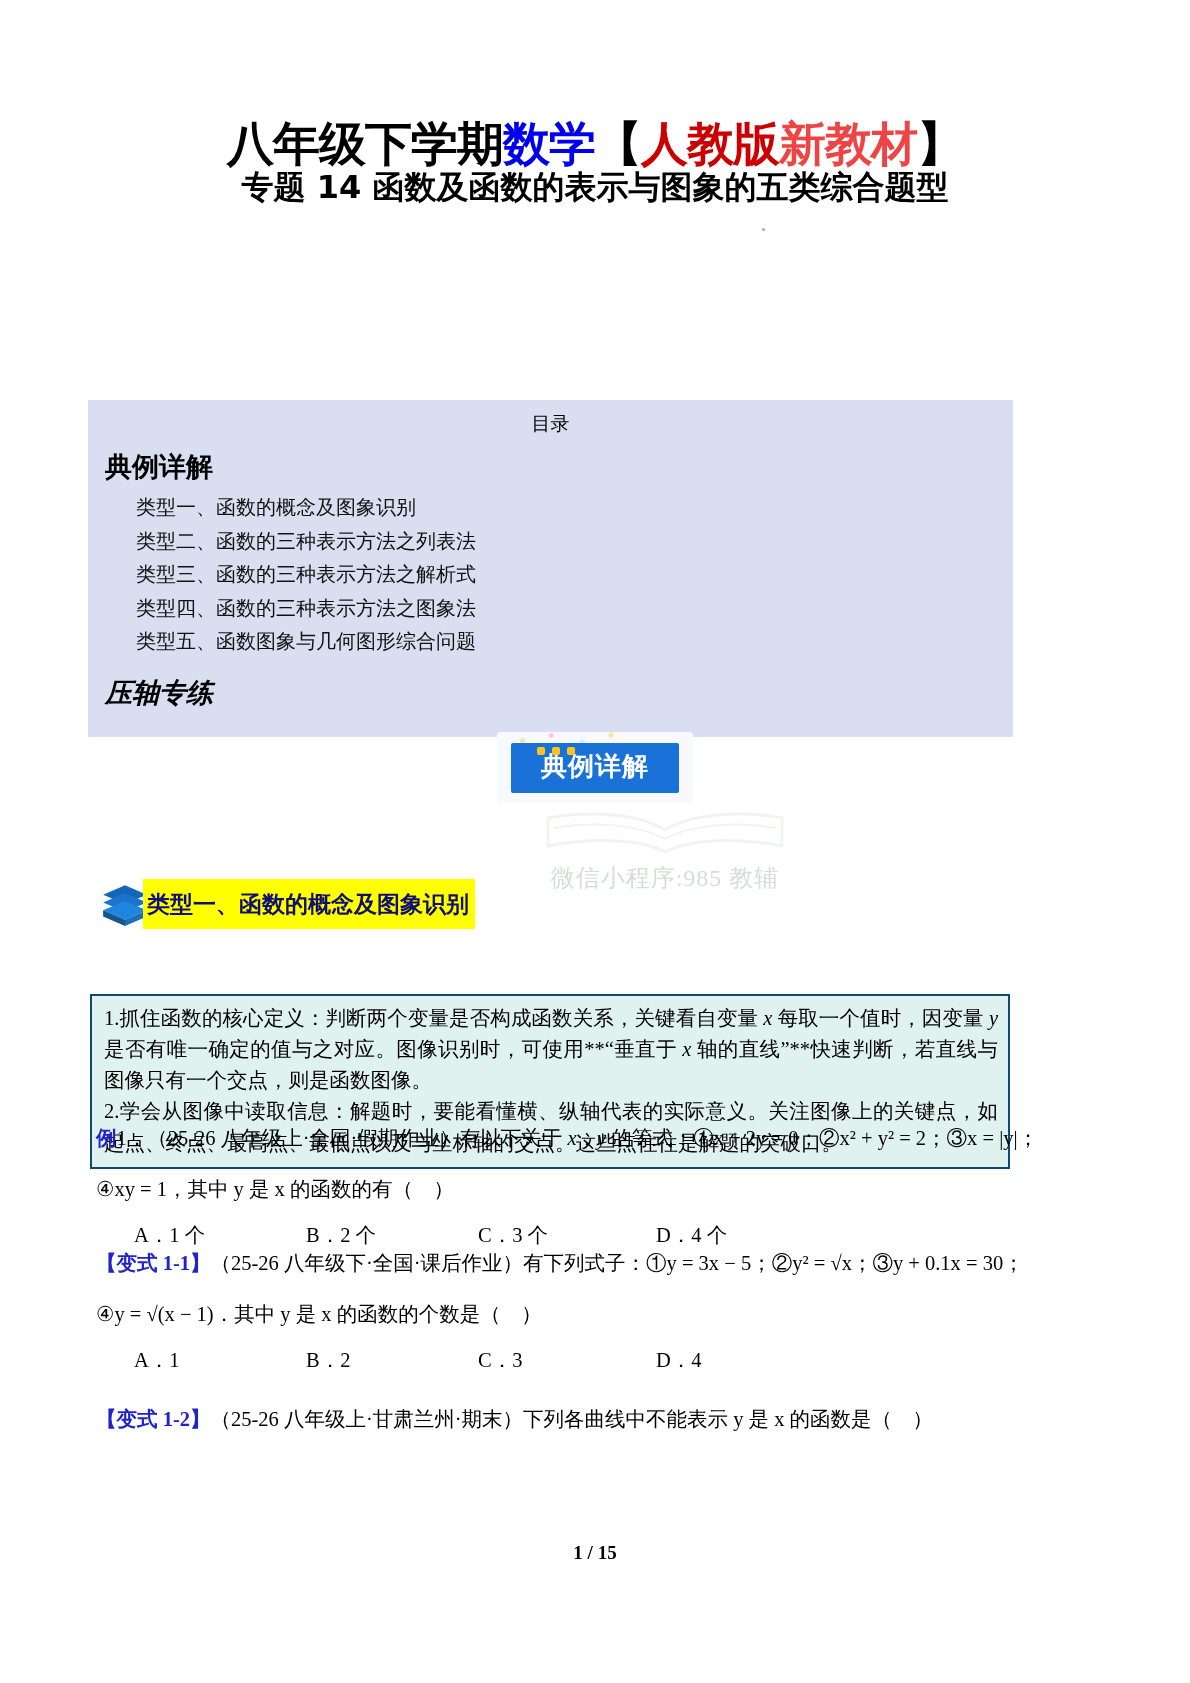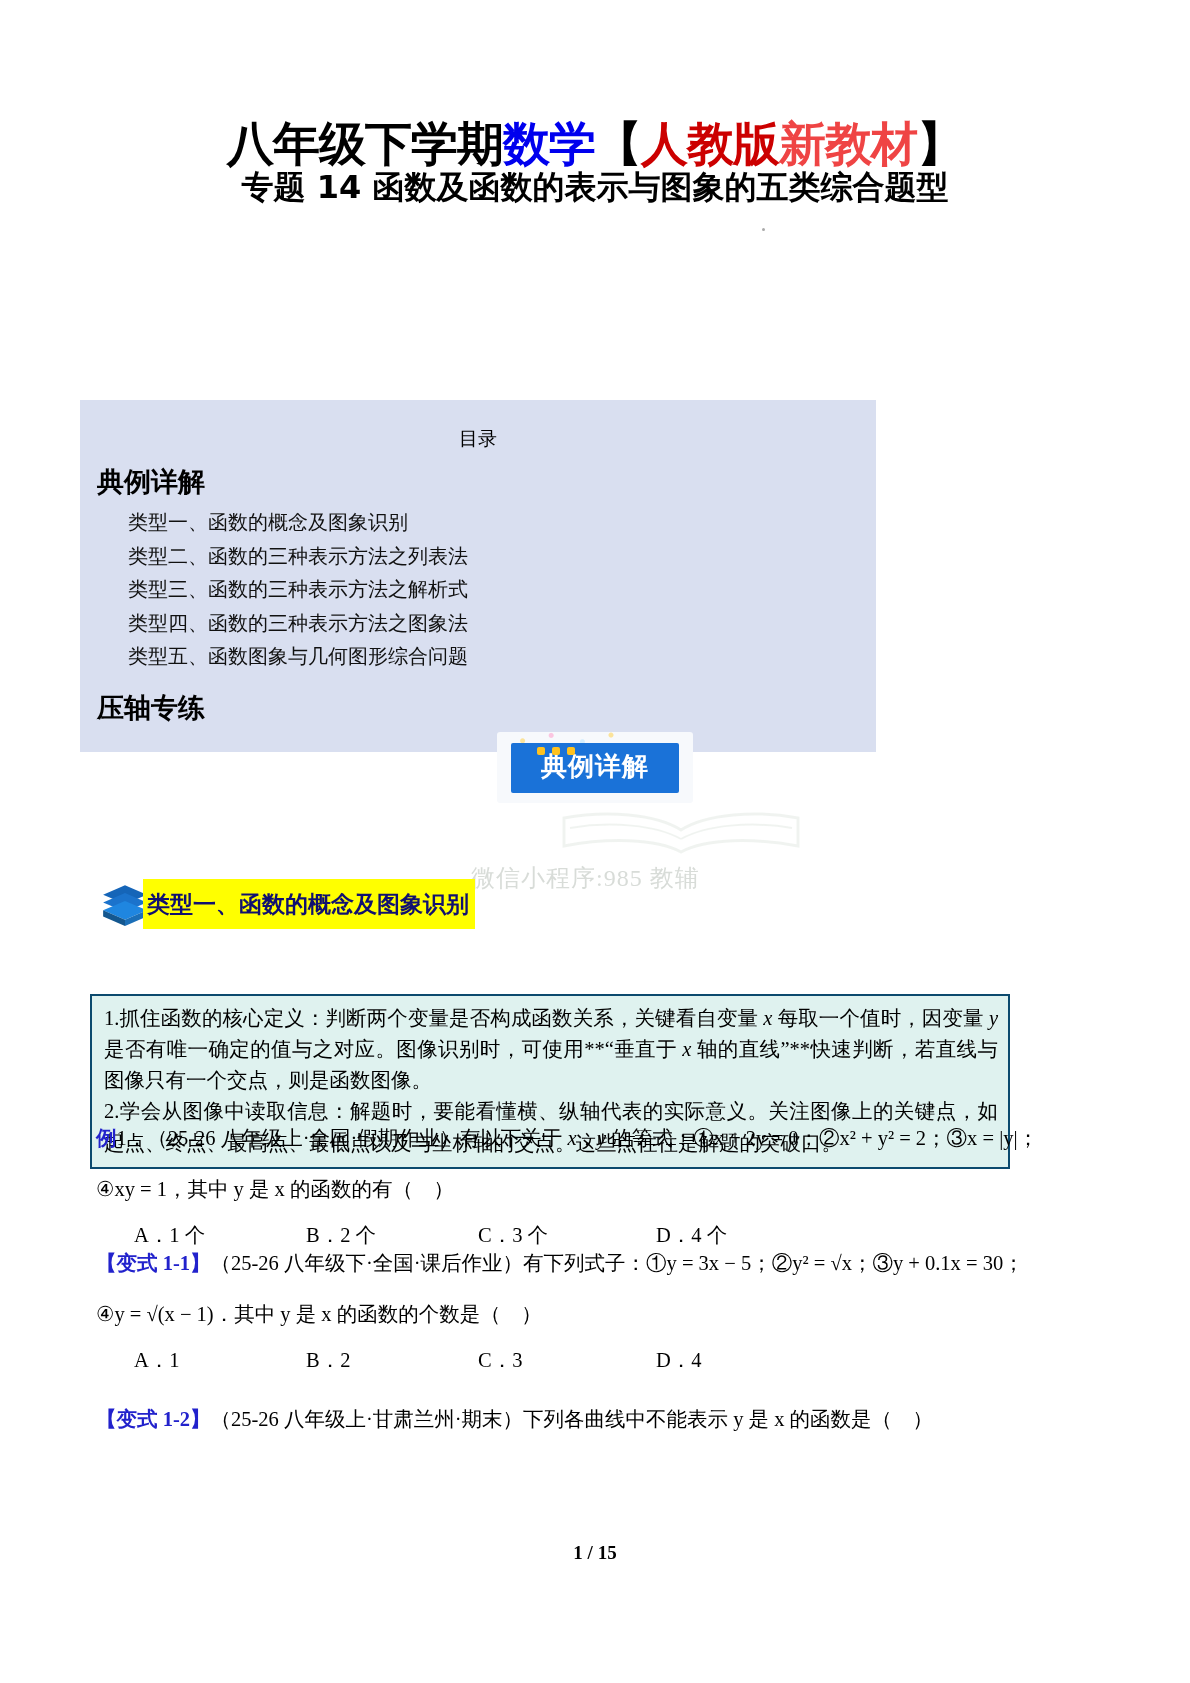--- a/index.html
+++ b/index.html
@@ -47,25 +47,25 @@
     font-family: "DejaVu Sans", "Liberation Sans", sans-serif;
     font-weight: 700;
     font-size: 32px;
     color: #000000;
     white-space: nowrap;
   }
 
   
   .toc {
     position: absolute;
-    left: 80px;
+    left: 88px;
     top: 282px;
-    width: 796px;
+    width: 925px;
     background: #d9dff0;
-    padding: 26px 0 26px 0;
+    padding: 11px 0 26px 0;
     box-sizing: border-box;
   }
   .toc-heading {
     text-align: center;
     font-size: 19px;
     font-family: "Liberation Serif", serif;
     color: #000;
     margin-bottom: 12px;
   }
   .toc-section {
@@ -78,21 +78,21 @@
   }
   .toc-list {
     padding-left: 48px;
   }
   .toc-item {
     font-family: "Liberation Serif", serif;
     font-size: 20px;
     line-height: 1.68;
     color: #111;
   }
-  .toc-section.last { margin-top: 16px; margin-bottom: 0; }
+  .toc-section.last { margin-top: 16px; margin-bottom: 0; font-style: italic; }
 
   
   .badge-wrap {
     position: absolute;
     left: 0;
     top: 614px;
     width: 1190px;
     text-align: center;
   }
   .badge {
@@ -137,24 +137,24 @@
       radial-gradient(circle at 12% 60%, #ffd24d 0 2px, transparent 3px),
       radial-gradient(circle at 34% 30%, #ff9ecb 0 2px, transparent 3px),
       radial-gradient(circle at 58% 65%, #b9e4ff 0 2px, transparent 3px),
       radial-gradient(circle at 80% 28%, #ffd24d 0 2px, transparent 3px);
     opacity: .55;
   }
 
   
   .watermark {
     position: absolute;
-    left: 471px;
+    left: 455px;
     top: 690px;
     width: 420px;
-    text-align: left;
+    text-align: center;
     pointer-events: none;
     user-select: none;
   }
   .wm-book {
     display: block;
     margin: 0 auto;
     opacity: .5;
   }
   .wm-text {
     margin-top: 2px;

